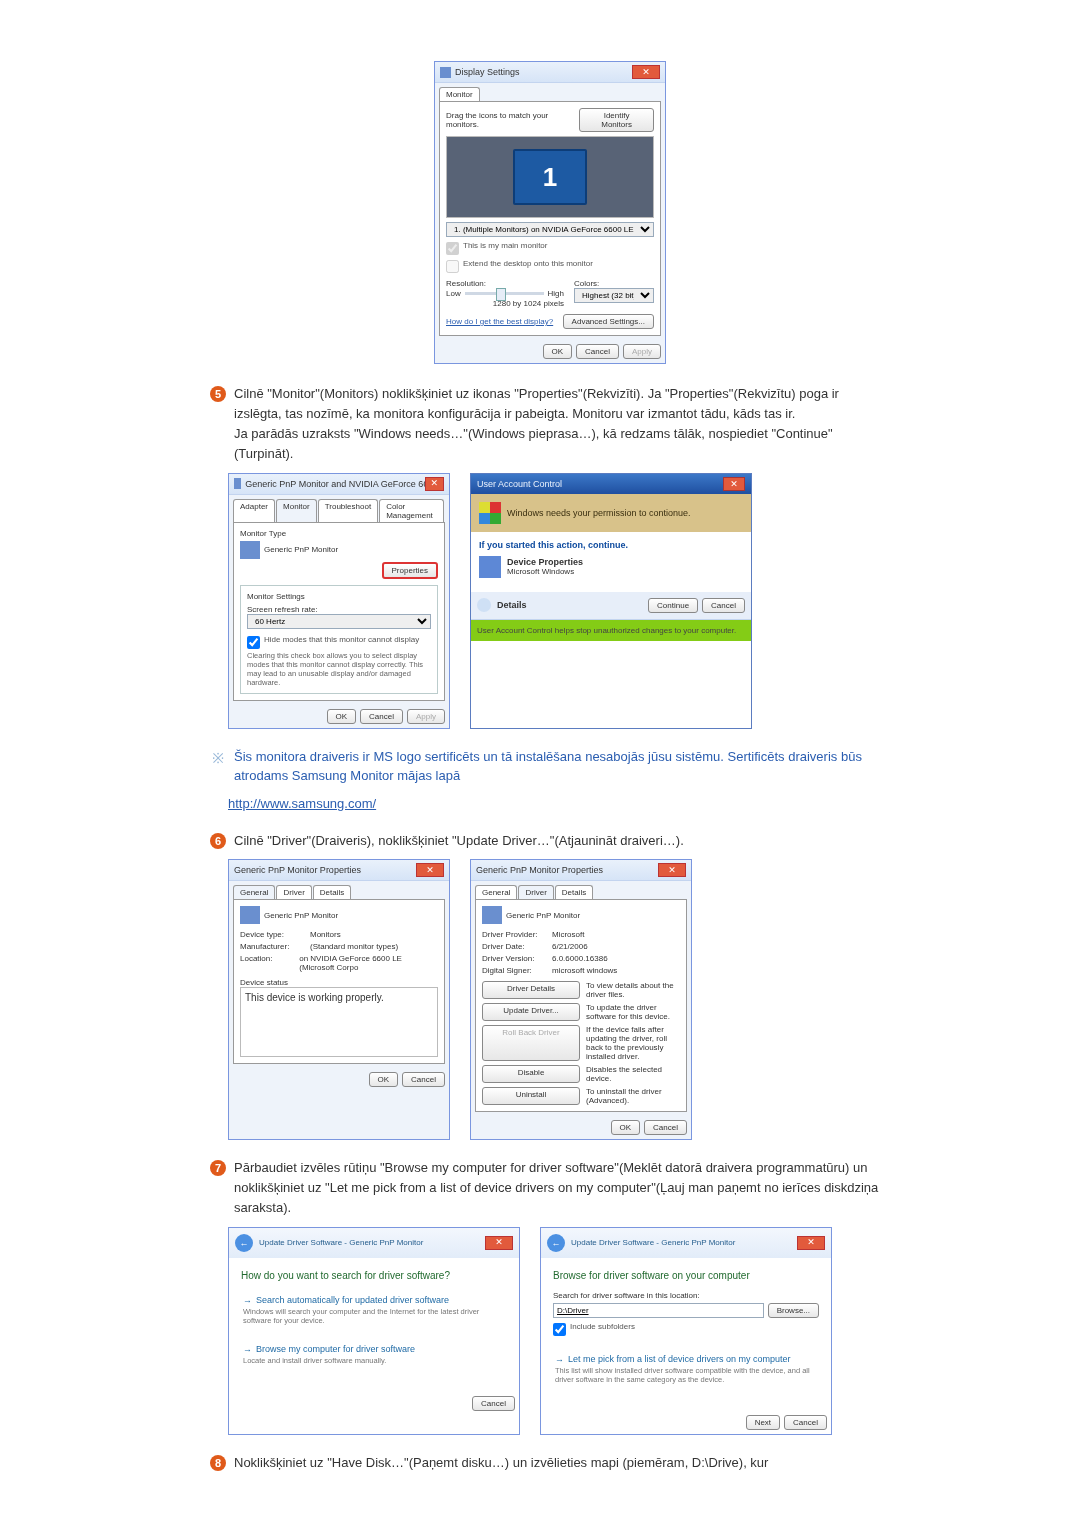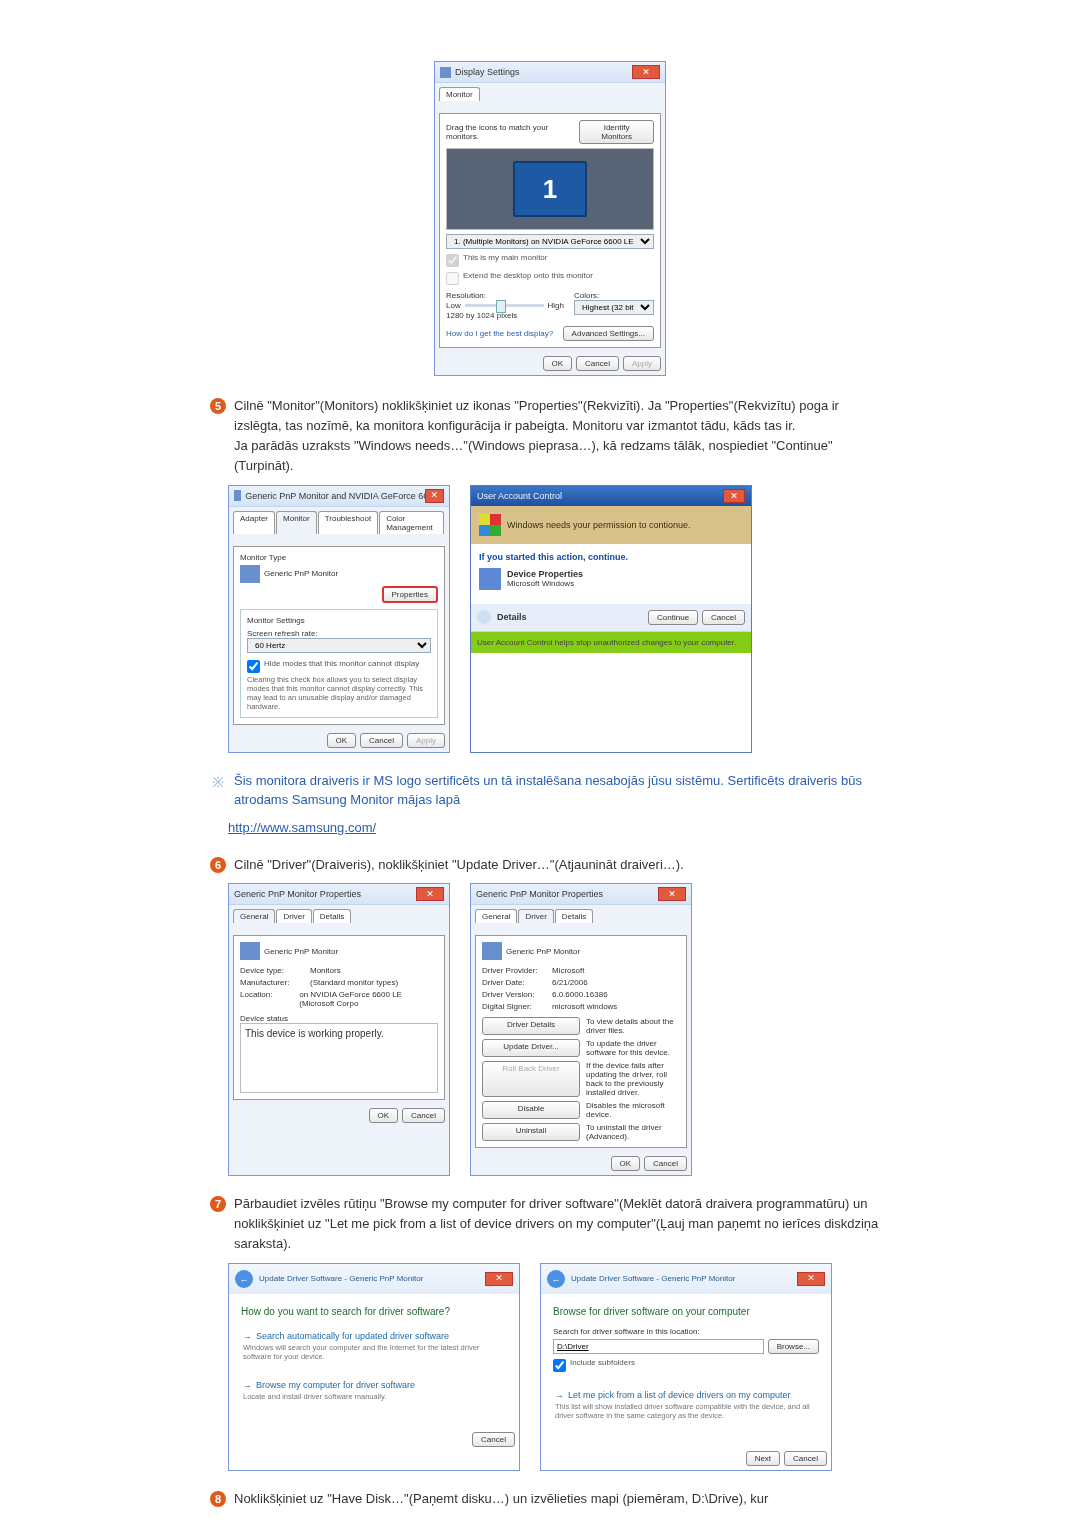--- a/index.html
+++ b/index.html
@@ -1,30 +1,30 @@
 <!DOCTYPE html>
 <html><head>
 <meta charset="utf-8">
 <style>
 body{margin:0;font-family:Arial,Helvetica,sans-serif;font-size:13px;color:#333;background:#fff}
 .page{width:940px;margin:1px auto;padding:40px 120px 40px 140px;box-sizing:border-box}
 .win-xp{border:1px solid #7a96df;background:#eef3fa;width:230px;font-size:9px;color:#333;margin:20px auto}
 .win-title{background:linear-gradient(#e9f1fb,#d6e4f7);border-bottom:1px solid #c3d4ef;padding:3px 5px;display:flex;align-items:center}
 .win-title .ico{width:11px;height:11px;background:#6a8fcf;margin-right:4px}
 .win-close{margin-left:auto;width:26px;height:12px;background:#e25a3c;border:1px solid #b33;display:flex;align-items:center;justify-content:center;color:#fff;font-size:9px;line-height:1}
-.tab-row{display:flex;padding:4px 4px 12px}
+.tab-row{display:flex;padding:4px 4px 0}
 .tab{border:1px solid #999;border-bottom:none;border-radius:3px 3px 0 0;padding:2px 6px;font-size:8px;background:#fff;margin-right:1px}
 .pane{border:1px solid #999;margin:0 4px 4px;background:#fff;padding:6px}
 .btn{border:1px solid #888;background:linear-gradient(#fff,#e7e7e7);border-radius:3px;padding:2px 8px;font-size:8px;display:inline-block;text-align:center}
 .row-end{display:flex;justify-content:flex-end;gap:4px;padding:4px}
 .label{font-size:8px;color:#333}
 .monitor-box{width:70px;height:52px;margin:8px auto;background:#1d5aa3;display:flex;align-items:center;justify-content:center;color:#fff;font-size:26px;font-weight:bold;border:2px solid #0d3d78;border-radius:2px}
 .slider{height:3px;background:#cfd8e4;position:relative;margin:4px 0}
 .slider .thumb{position:absolute;top:-4px;left:40%;width:8px;height:11px;background:#e6edf7;border:1px solid #7aa}
-a.lnk{color:#2a5db0;font-size:8px}
+a.lnk{color:#2a5db0;text-decoration:underline;font-size:8px}
 .step{display:flex;margin:18px 0 8px}
 .step-num{width:16px;height:16px;border-radius:8px;background:#e05a1a;color:#fff;font-size:11px;font-weight:bold;display:flex;align-items:center;justify-content:center;flex:0 0 16px;margin-right:8px;margin-top:2px}
 .step-text{flex:1;line-height:1.55}
 .note{display:flex;margin:18px 0 8px}
 .note-mark{width:16px;color:#98b8d8;font-size:14px;flex:0 0 16px;text-align:center;margin-right:8px;margin-top:1px}
 .note-text{flex:1;color:#2a5db0;line-height:1.5}
 .link{color:#2a5db0;text-decoration:underline}
 .imgs{display:flex;gap:20px;margin:6px 0 6px 18px;flex-wrap:wrap}
 .imgs>div{flex:0 0 auto}
 
@@ -97,21 +97,21 @@
   <div style="display:flex;gap:10px;margin-top:6px">
    <div style="flex:1">
     <div class="label">Resolution:</div>
     <div style="display:flex;align-items:center;gap:4px">
      <span class="label">Low</span>
      <div class="slider" style="flex:1">
                 <div class="thumb"></div>
               </div>
      <span class="label">High</span>
     </div>
-    <div class="label" style="text-align:left">1280 by 1024 pixels</div>
+    <div class="label" style="text-align:right">1280 by 1024 pixels</div>
    </div>
    <div style="flex:0 0 80px">
     <div class="label">Colors:</div>
     <select class="sel-full"><option>Highest (32 bit)</option></select>
    </div>
   </div>
   <div style="display:flex;justify-content:space-between;align-items:center;margin-top:6px">
    <a class="lnk">How do I get the best display?</a>
    <span class="btn">Advanced Settings...</span>
   </div>
@@ -295,21 +295,21 @@
     <div style="display:flex;gap:6px;margin-bottom:4px">
               <span class="btn btn-w">Update Driver...</span>
               <span class="label" style="flex:1">To update the driver software for this device.</span>
             </div>
     <div style="display:flex;gap:6px;margin-bottom:4px">
               <span class="btn btn-w" style="color:#aaa">Roll Back Driver</span>
               <span class="label" style="flex:1">If the device fails after updating the driver, roll back to the previously installed driver.</span>
             </div>
     <div style="display:flex;gap:6px;margin-bottom:4px">
               <span class="btn btn-w">Disable</span>
-              <span class="label" style="flex:1">Disables the microsoft device.</span>
+              <span class="label" style="flex:1">Disables the selected device.</span>
             </div>
     <div style="display:flex;gap:6px">
               <span class="btn btn-w">Uninstall</span>
               <span class="label" style="flex:1">To uninstall the driver (Advanced).</span>
             </div>
    </div>
   </div>
   <div class="row-end">
    <span class="btn">OK</span>
    <span class="btn">Cancel</span>

